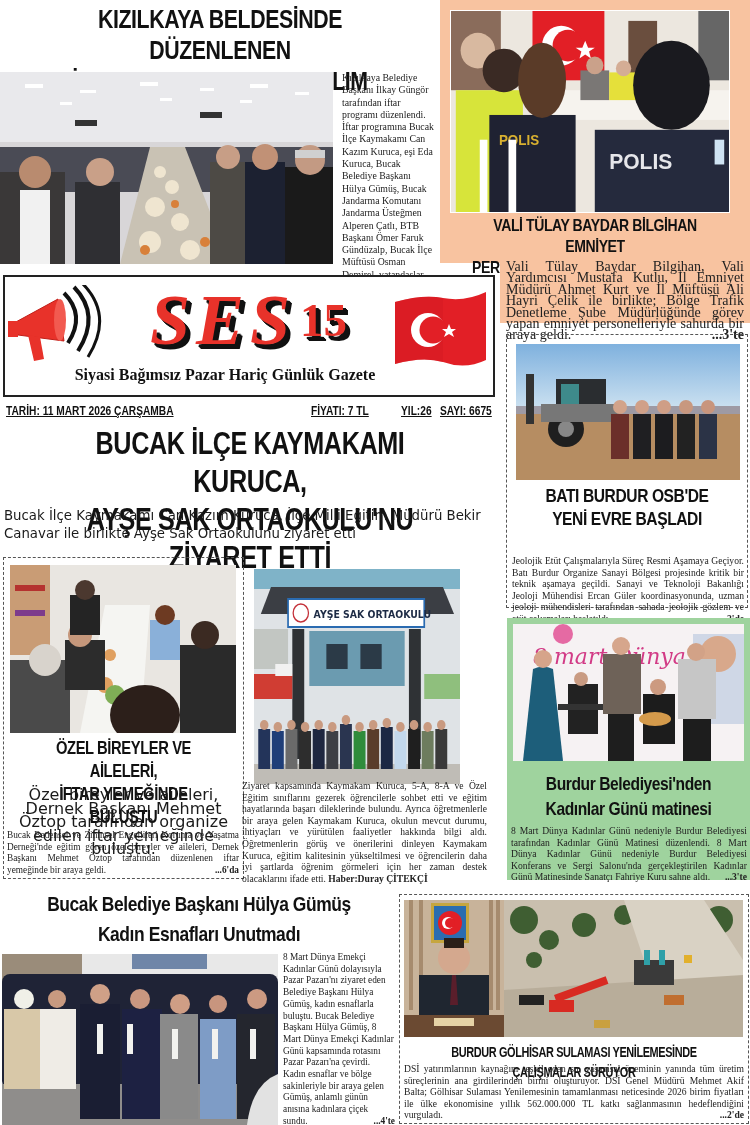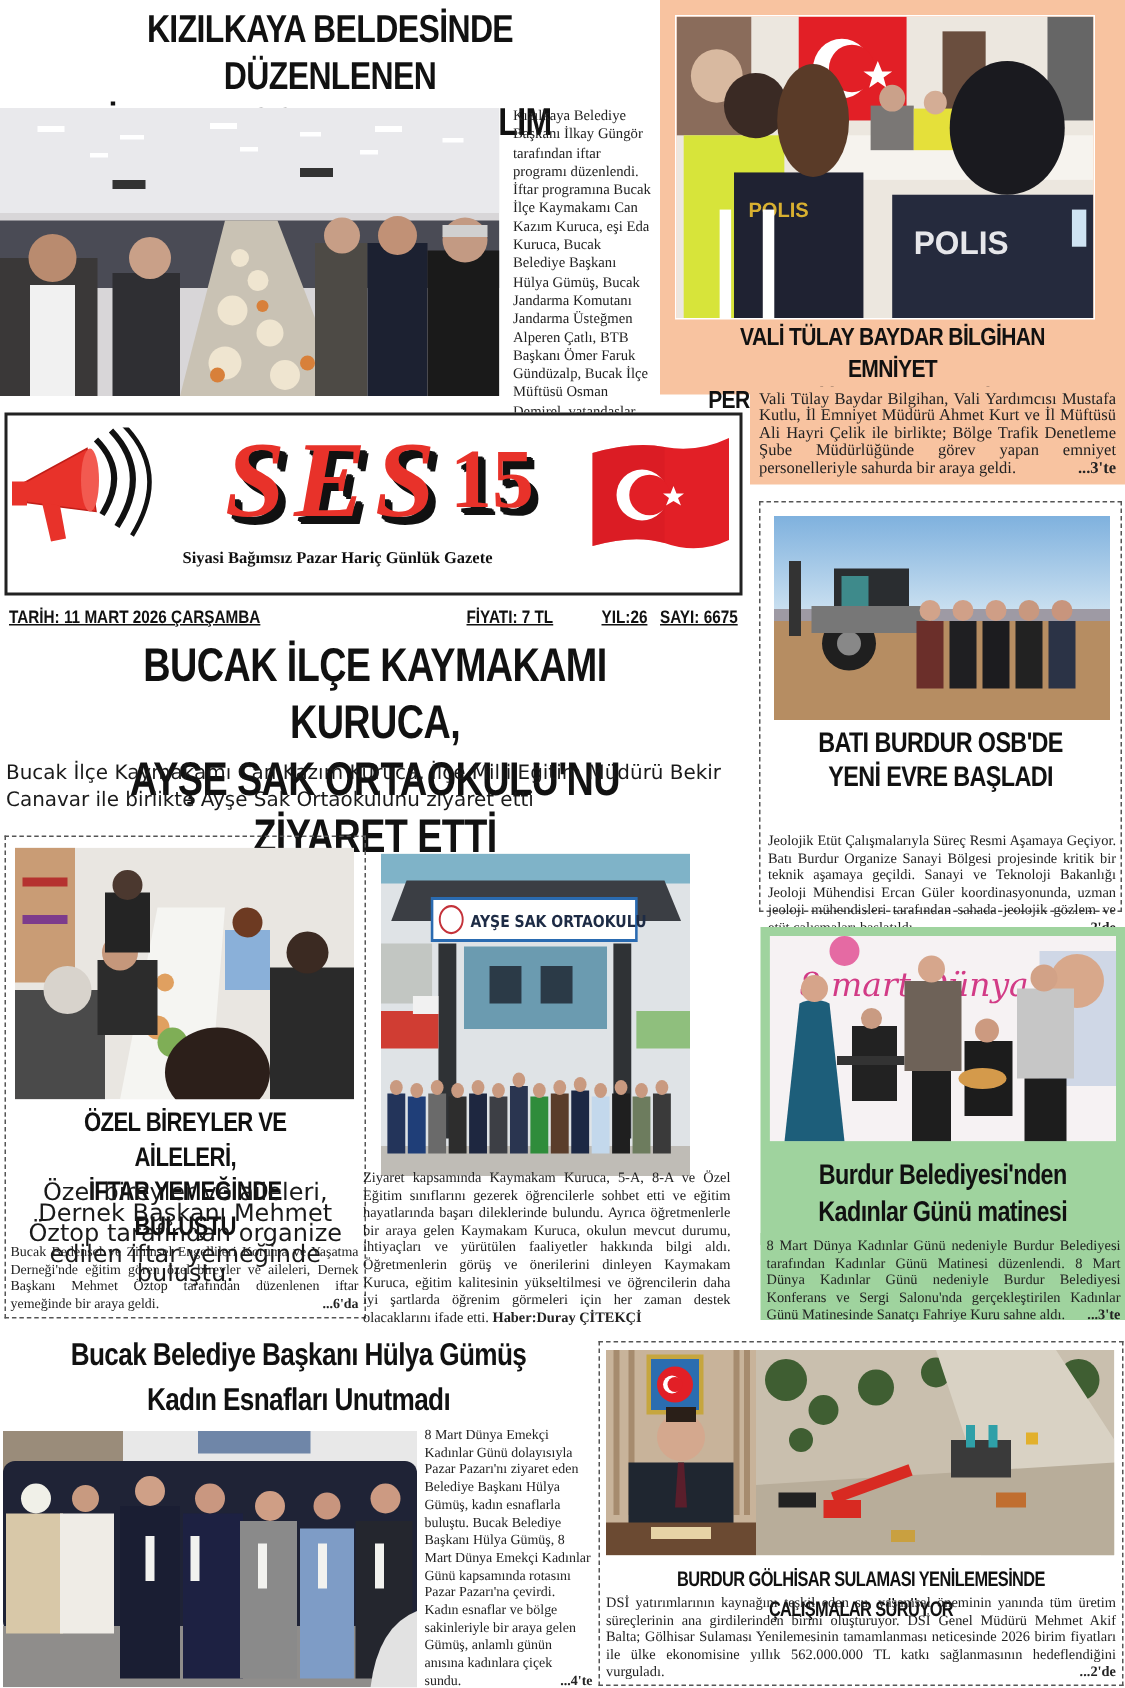--- a/index.html
+++ b/index.html
@@ -31,29 +31,29 @@
   
   #kiz-title { left: 0; top: 4px; width: 440px; font-size: 26px; line-height: 31px; transform: scaleX(0.82); }
   #kiz-photo { left: 0; top: 72px; width: 333px; height: 192px; }
   #kiz-text { left: 342px; top: 72px; width: 92px; font-size: 9.8px; line-height: 12.3px; text-align: left; }
 
   
   #vali-block { left: 440px; top: 0; width: 310px; height: 263px; background: #f8c3a0; }
   #vali-photo { left: 450px; top: 10px; width: 280px; height: 203px; border: 1px solid #fff; text-align: right; }
   #vali-title { left: 440px; top: 215px; width: 310px; font-size: 16.5px; line-height: 21px; transform: scaleX(0.85); }
   #vali-text-bg { left: 500px; top: 258px; width: 250px; height: 65px; background: #f8c3a0; }
-  #vali-text { left: 506px; top: 261px; width: 238px; font-size: 11px; line-height: 11.4px; }
+  #vali-text { left: 506px; top: 261px; width: 238px; font-size: 14px; line-height: 11.4px; }
 
   
   #masthead { left: 3px; top: 275px; width: 492px; height: 122px; border: 2px solid #222; background: #fff; }
   #logo-text { left: 110px; top: 280px; font-family: "Liberation Serif", serif; font-weight: bold; font-style: italic; font-size: 72px; line-height: 80px; color: #e8322a; letter-spacing: 6px;
     text-shadow: 3px 3px 0 #111, 4px 4px 0 #111, 5px 5px 0 #111; margin-left: 40px; }
-  #logo-num { left: 300px; top: 280px; font-family: "Liberation Serif", serif; font-weight: bold; font-size: 56px; line-height: 80px; color: #e8322a;
+  #logo-num { left: 300px; top: 280px; font-family: "Liberation Serif", serif; font-weight: bold; font-size: 47px; line-height: 80px; color: #e8322a;
     text-shadow: 3px 3px 0 #111, 4px 4px 0 #111, 5px 5px 0 #111; }
-  #tagline { left: 60px; top: 366px; width: 330px; text-align: center; font-family: "Liberation Serif", serif; font-weight: bold; font-size: 11px; color: #111; }
+  #tagline { left: 60px; top: 366px; width: 330px; text-align: center; font-family: "Liberation Serif", serif; font-weight: bold; font-size: 16px; color: #111; }
 
   
   .infobar { top: 404px; font-family: "Liberation Sans", sans-serif; font-weight: bold; font-size: 12px; color: #111; text-decoration: underline; transform: scaleX(0.85); transform-origin: left top; }
 
   
   #main-title { left: 0; top: 424px; width: 500px; font-size: 31.5px; line-height: 38px; transform: scaleX(0.80); }
   #main-sub { left: 4px; top: 507px; width: 496px; font-family: "DejaVu Sans", sans-serif; font-size: 13.3px; line-height: 18px; color: #1a1a1a; }
 
   
   #bati-box { left: 506px; top: 334px; width: 242px; height: 274px; }

